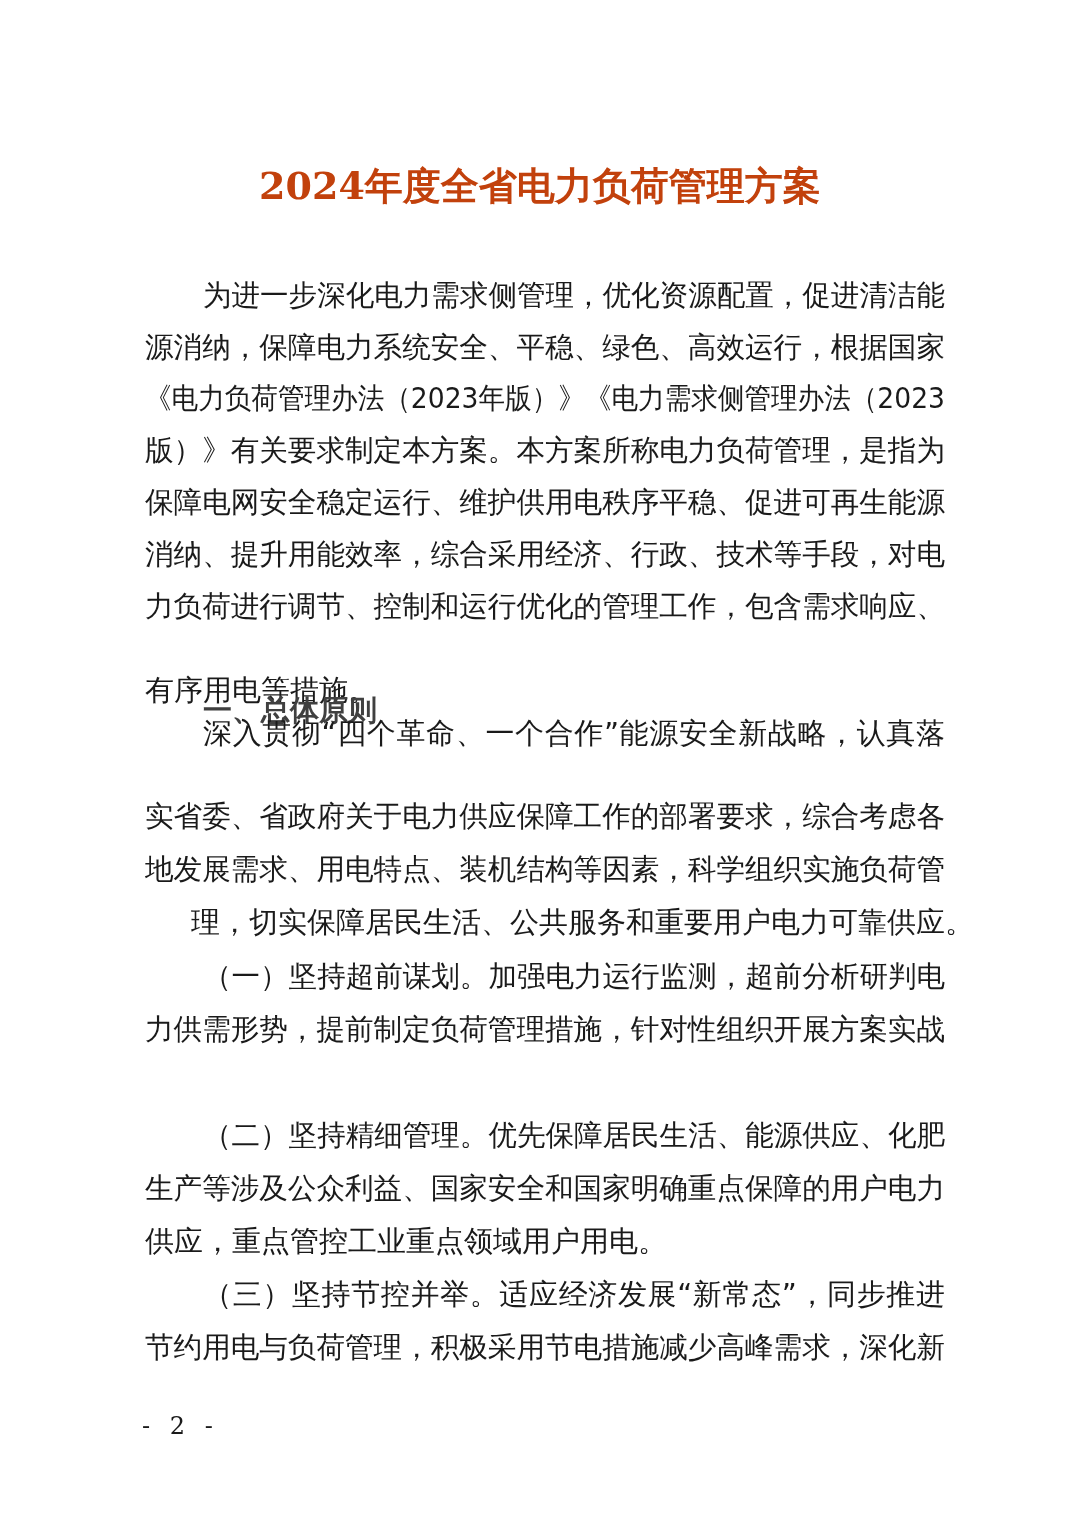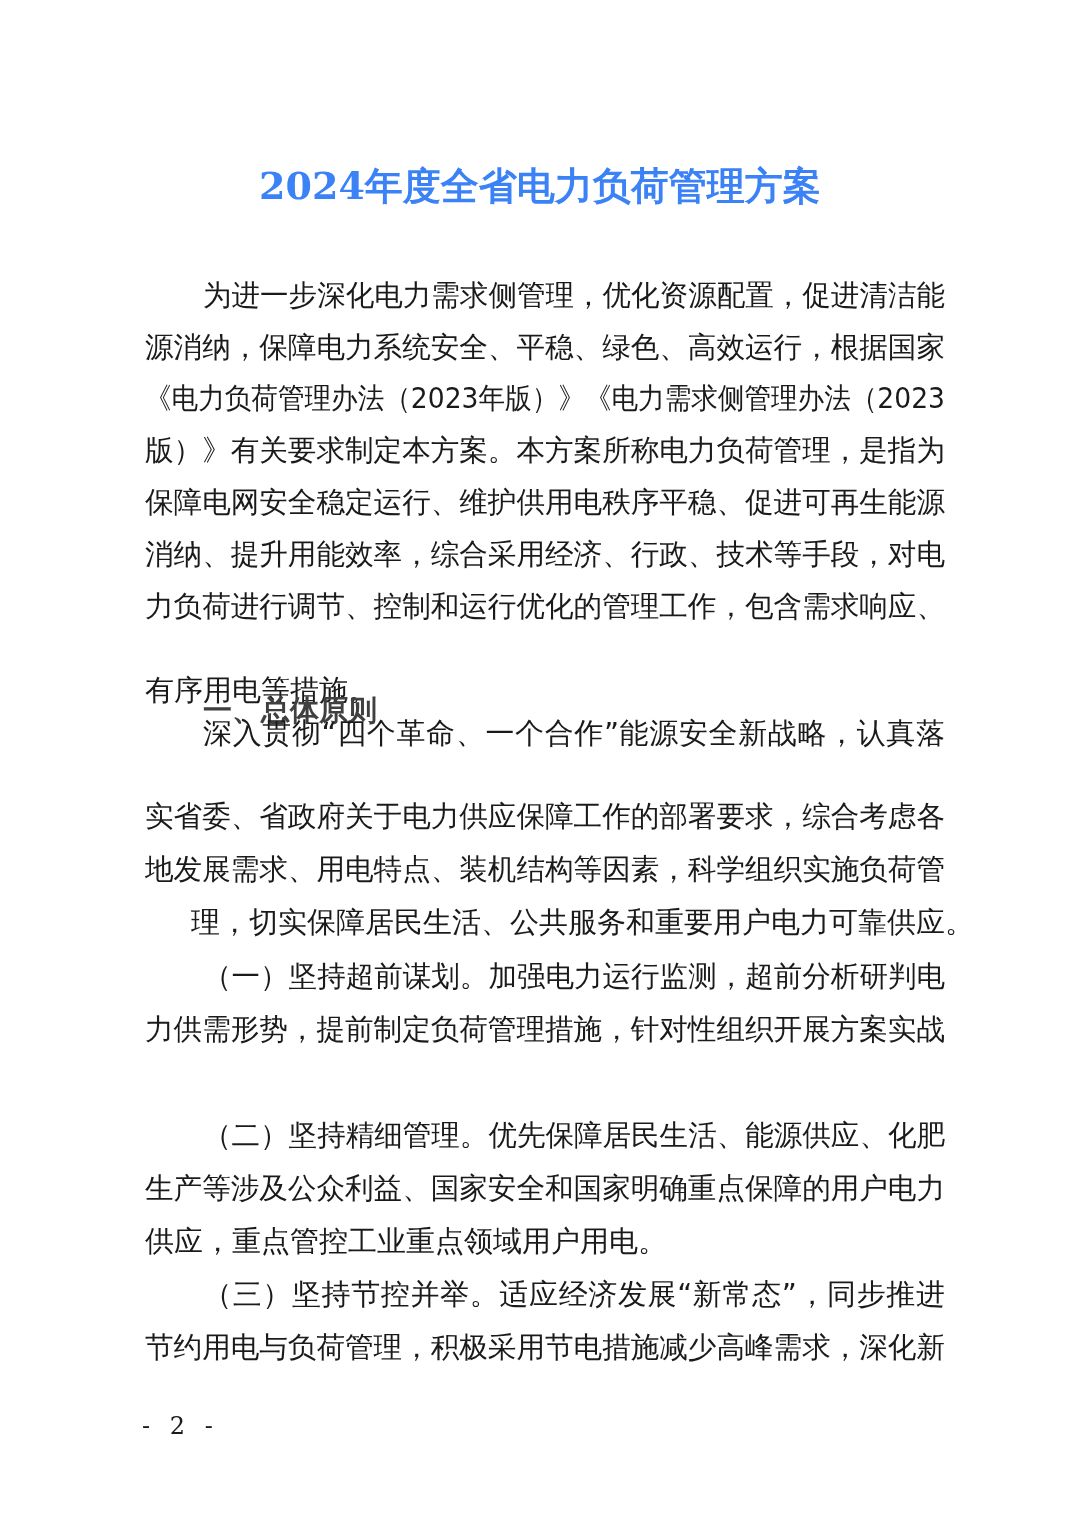--- a/index.html
+++ b/index.html
@@ -25,21 +25,21 @@
     .title {
       position: absolute;
       left: 0;
       width: 1080px;
       top: 158px;
       text-align: center;
       font-family: "DejaVu Serif", "Liberation Serif", serif;
       font-weight: bold;
       font-size: 38px;
       line-height: 56px;
-      color: #3b82f6;
+      color: #c2410c;
       letter-spacing: 0px;
     }
     .line {
       position: absolute;
       left: 145px;
       width: 800px;
       font-size: 29px;
       line-height: 40px;
       height: 40px;
       white-space: nowrap;

